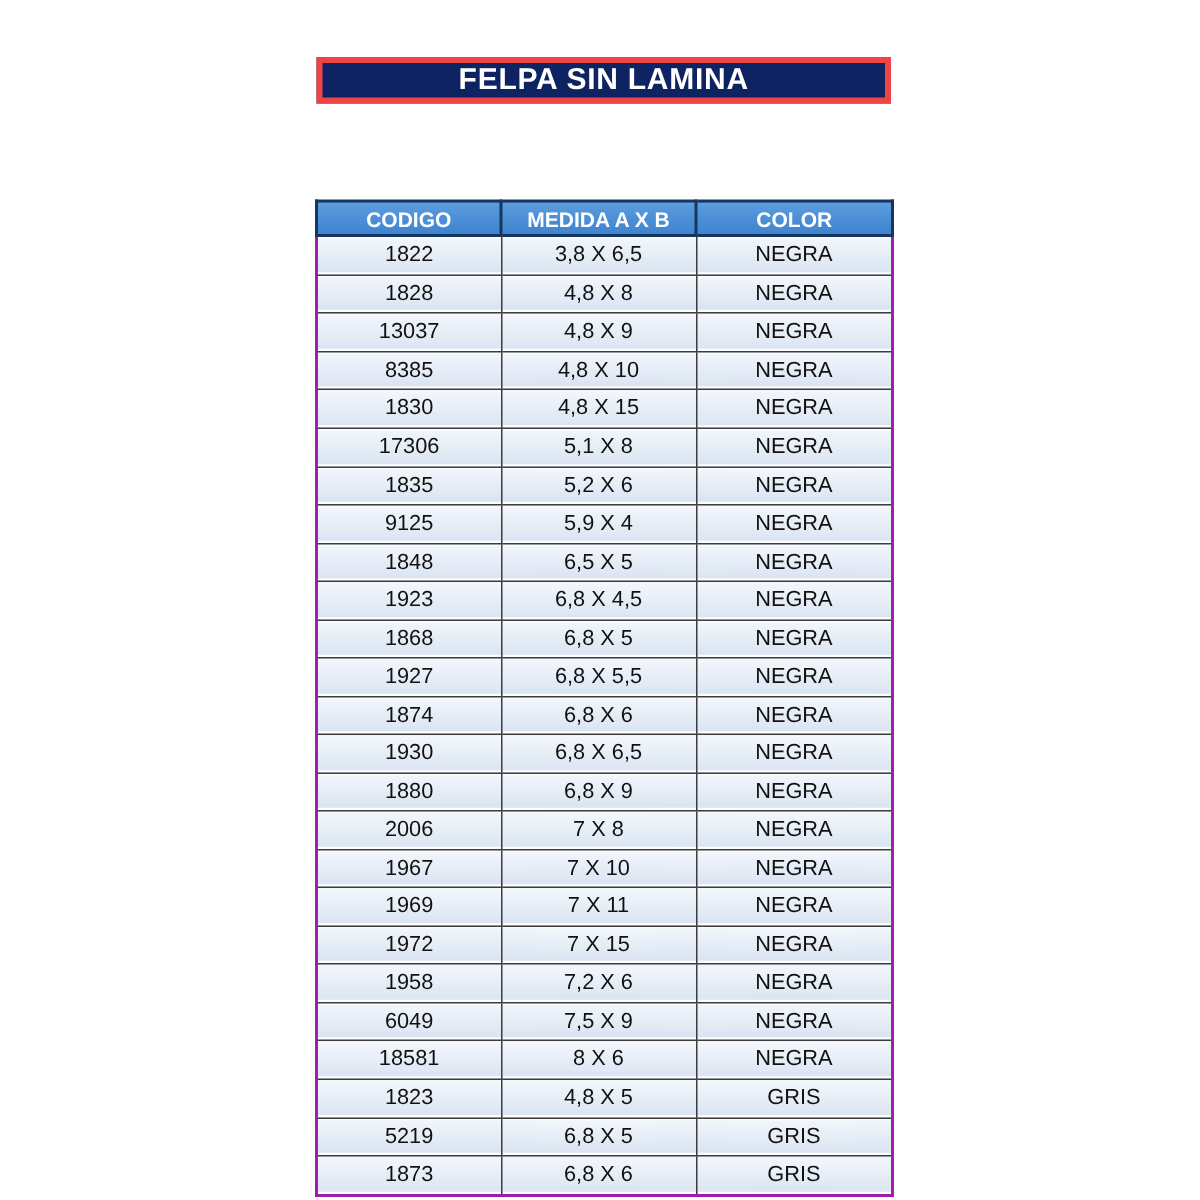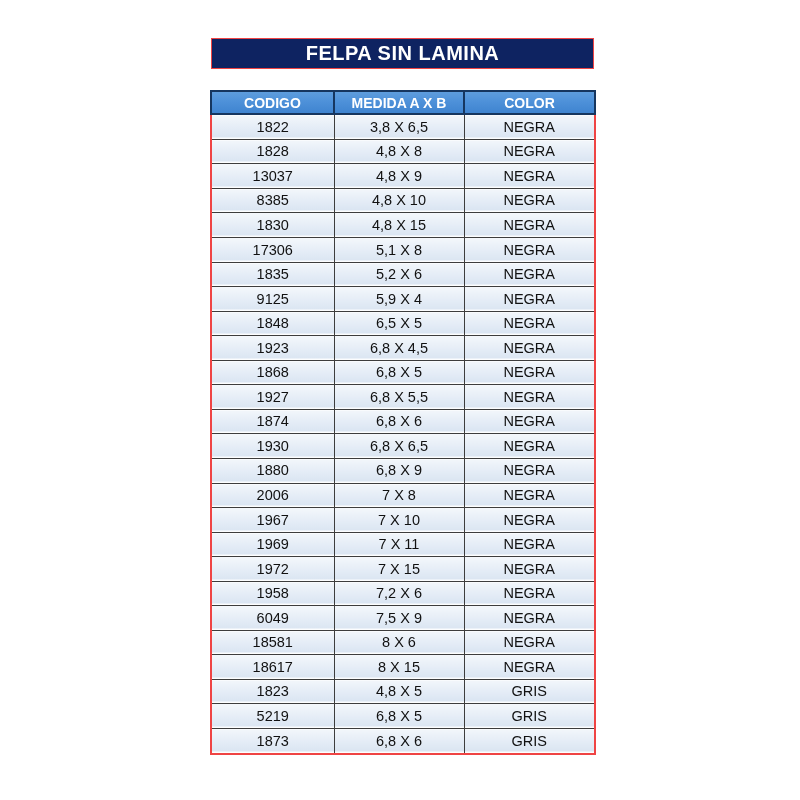--- a/index.html
+++ b/index.html
@@ -21,41 +21,42 @@
     font-family: "Liberation Sans", sans-serif;
     overflow: hidden;
   }
   .page { position: relative; width: 800px; height: 800px; background: #ffffff; }
 
   .title-banner {
     position: absolute;
     left: 211px; top: 38px;
     width: 383px; height: 31px;
     background: var(--title-bg);
-    border: 1px solid #ef4444;
+    border: 4px solid #ef4444;
     display: flex; align-items: center; justify-content: center;
   }
   .title-banner span {
     color: var(--title-text);
     font-size: 20px;
     font-weight: bold;
     letter-spacing: 0.5px;
   }
 
   .table-wrap {
     position: absolute;
     left: 210px; top: 90px;
     width: 384px;
   }
   table.products {
     width: 384px;
     height: 665px;
     border-collapse: collapse;
     table-layout: fixed;
-    border: 2px solid #ef4444;
+    border: 2px solid #a21caf;
+    margin-top: 43px;
   }
   col.c1 { width: 123px; }
   col.c2 { width: 130px; }
   col.c3 { width: 131px; }
 
   table.products th {
     height: 23px;
     background: linear-gradient(180deg, #5e9ddd 0%, var(--header-bg) 45%, #3f84d0 100%);
     color: var(--header-text);
     font-size: 14px;
@@ -204,25 +205,20 @@
             <td>6049</td>
             <td>7,5 X 9</td>
             <td>NEGRA</td>
           </tr>
           <tr>
             <td>18581</td>
             <td>8 X 6</td>
             <td>NEGRA</td>
           </tr>
           <tr>
-            <td>18617</td>
-            <td>8 X 15</td>
-            <td>NEGRA</td>
-          </tr>
-          <tr>
             <td>1823</td>
             <td>4,8 X 5</td>
             <td>GRIS</td>
           </tr>
           <tr>
             <td>5219</td>
             <td>6,8 X 5</td>
             <td>GRIS</td>
           </tr>
           <tr>

